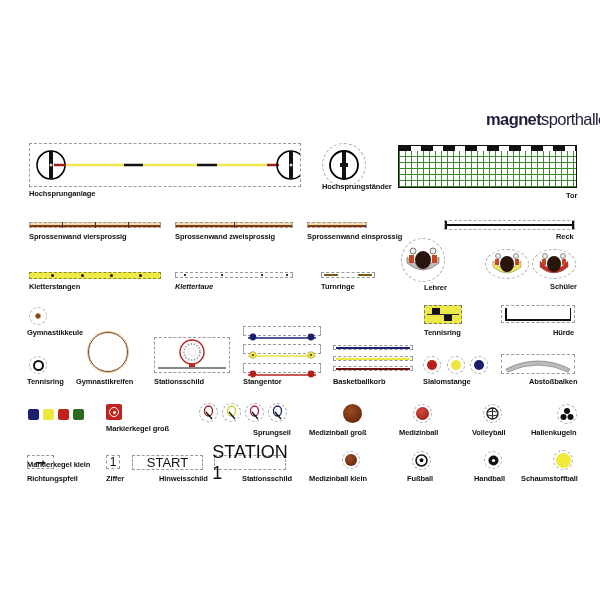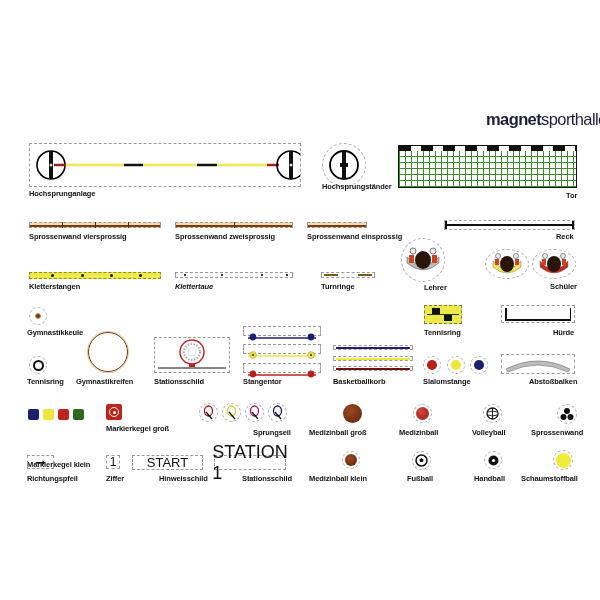--- a/index.html
+++ b/index.html
@@ -283,21 +283,21 @@
 </div>
 <div class="lbl" style="left:472px;top:428px;">Volleyball</div>
 
 <div class="abs ringwrap" style="left:557px;top:404px;width:20px;height:20px;">
   <svg width="14" height="14">
       <circle cx="7" cy="4" r="3" fill="#111"></circle>
       <circle cx="3.5" cy="10" r="3" fill="#111"></circle>
       <circle cx="10.5" cy="10" r="3" fill="#111"></circle>
     </svg>
 </div>
-<div class="lbl" style="left:531px;top:428px;">Sprossenwand</div>
+<div class="lbl" style="left:531px;top:428px;">Hallenkugeln</div>
 
 <div class="sign" style="left:27px;top:455px;width:27px;height:14px;font-size:13px;line-height:1;">
   <span>➞</span>
 </div>
 <div class="lbl" style="left:27px;top:474px;">Richtungspfeil</div>
 
 <div class="sign" style="left:106px;top:455px;width:14px;height:14px;font-size:12px;font-weight:normal;">
   <span>1</span>
 </div>
 <div class="lbl" style="left:106px;top:474px;">Ziffer</div>

